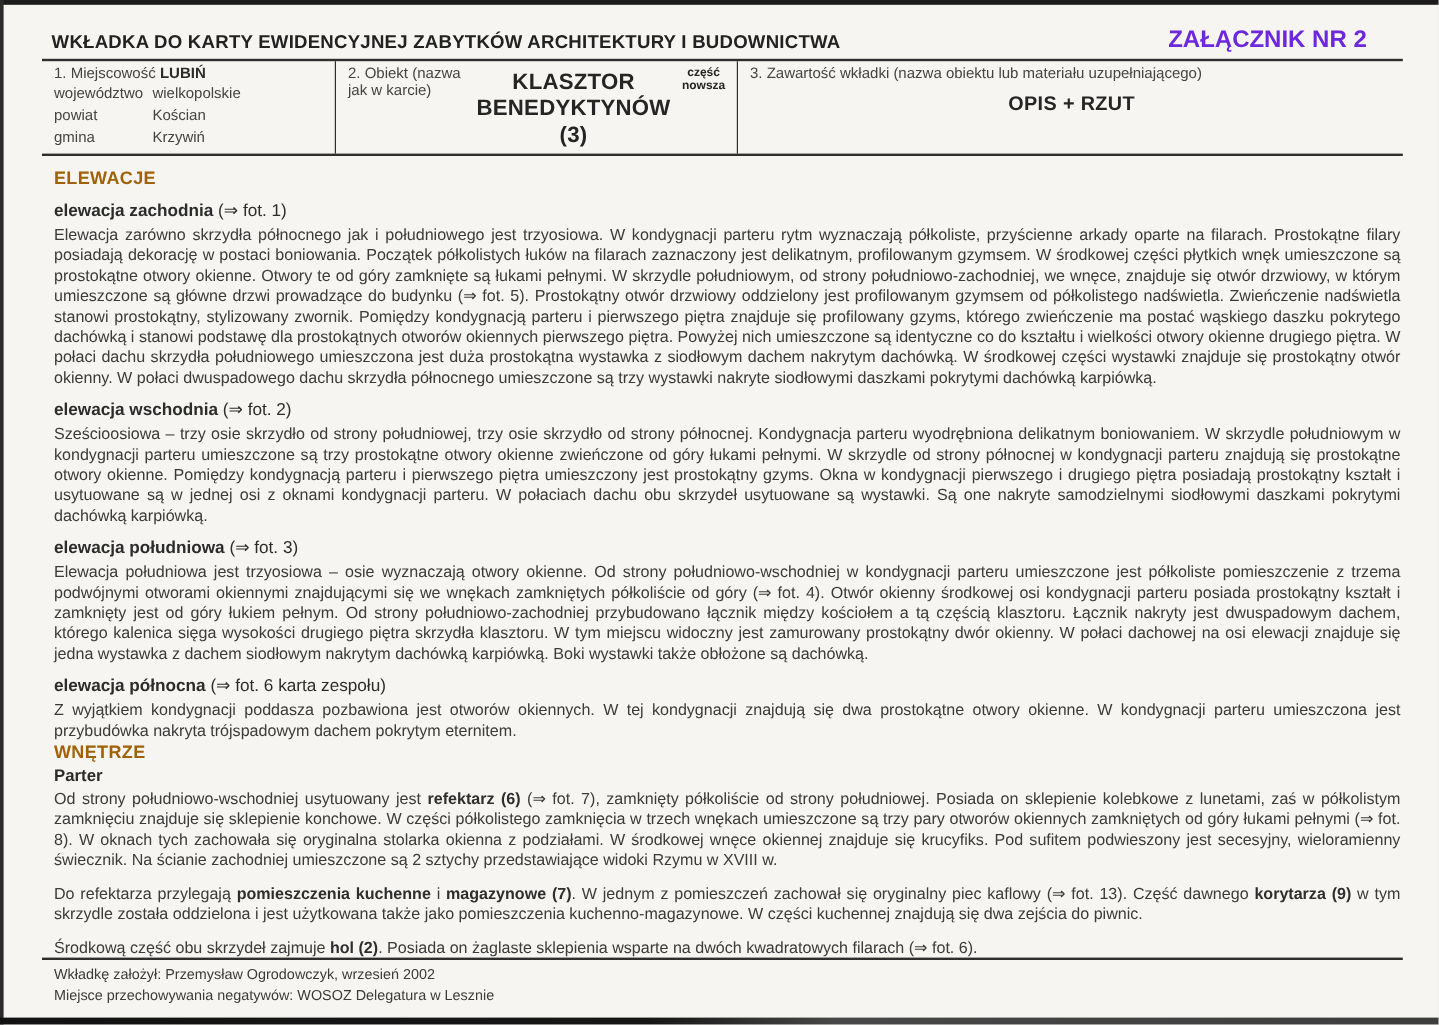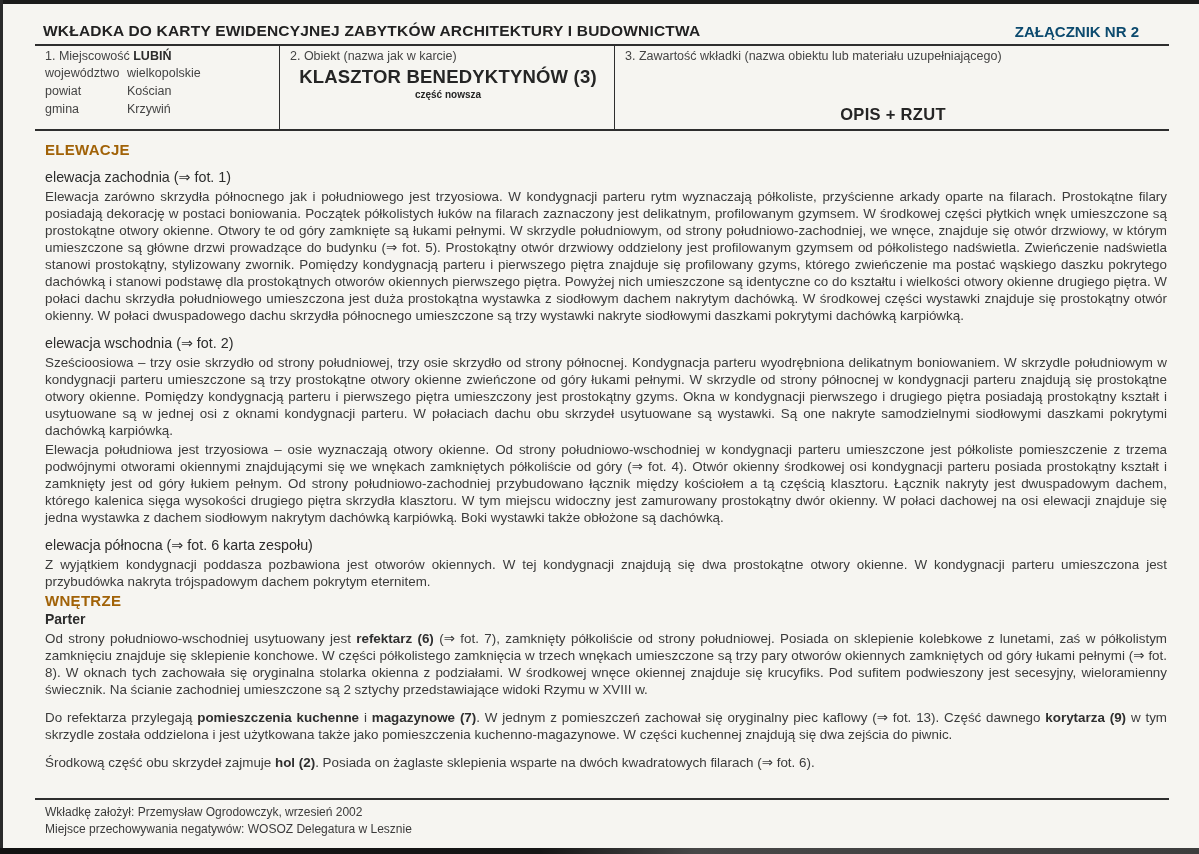--- a/index.html
+++ b/index.html
@@ -8,35 +8,35 @@
     background:#f6f5f1;color:#3a3a3a;
     font-family:"Liberation Sans","DejaVu Sans",sans-serif;
   }
   .edge-top{position:absolute;top:0;left:0;right:0;height:4px;background:#1b1b1b;}
   .edge-left{position:absolute;top:0;left:0;bottom:0;width:3px;background:#2b2b2b;}
   .edge-bottom{position:absolute;left:0;right:0;bottom:0;height:6px;
     background:linear-gradient(90deg,#121212 0%,#161616 45%,#474747 58%,#3d3d3d 100%);}
   .content{position:absolute;left:35px;right:30px;top:22px;}
   .hdr{display:flex;justify-content:space-between;align-items:flex-end;padding:0 2px 4px 8px;}
   .hdr-title{font-weight:bold;font-size:15.5px;letter-spacing:.2px;color:#222;}
-  .hdr-annex{font-weight:bold;font-size:15px;color:#0c4a6e;padding-right:28px;white-space:nowrap;}
+  .hdr-annex{font-weight:bold;font-size:20px;color:#6d28d9;padding-right:28px;white-space:nowrap;}
   .info-table{display:flex;border-top:2px solid #2e2e2e;border-bottom:2px solid #2e2e2e;min-height:64px;}
   .cell{padding:3px 8px 5px 10px;font-size:12.5px;color:#444;}
   .cell-1{width:226px;}
-  .cell-2{width:316px;border-left:1.5px solid #2e2e2e;display:flex;flex-direction:column;}
-  .cell-3{flex:1;border-left:1.5px solid #2e2e2e;display:flex;flex-direction:column;gap:32px;}
+  .cell-2{width:316px;border-left:1.5px solid #2e2e2e;display:flex;flex-direction:row;}
+  .cell-3{flex:1;border-left:1.5px solid #2e2e2e;display:flex;flex-direction:column;}
   .cell b{color:#2c2c2c;}
   .kv{display:grid;grid-template-columns:82px auto;margin-top:3px;line-height:15px;}
   .obj-title{font-weight:bold;font-size:18.5px;text-align:center;color:#252525;margin-top:3px;letter-spacing:.2px;}
   .obj-sub{font-weight:bold;font-size:10px;text-align:center;color:#252525;margin-top:1px;}
   .c3-val{font-weight:bold;font-size:16.5px;text-align:center;color:#252525;margin-top:10px;letter-spacing:.3px;}
   .main{padding:8px 2px 0 10px;font-size:13.4px;line-height:17px;text-align:justify;color:#3b3b3b;}
   .main h1{font-size:15px;margin:2px 0 2px;color:#a16207;letter-spacing:.3px;text-align:left;}
   .main h2{font-size:14.3px;font-weight:normal;margin:11px 0 2px;color:#2c2c2c;text-align:left;}
-  .main h2 .b{font-weight:normal;}
+  .main h2 .b{font-weight:bold;}
   .main h3{font-size:14px;margin:1px 0 2px;color:#2c2c2c;text-align:left;}
   .main p{margin:0 0 2px;}
   .main p .b{font-weight:bold;color:#2e2e2e;}
   .main p.gap{margin-top:11px;}
   .footer{position:absolute;left:35px;right:30px;bottom:16px;
     border-top:2px solid #2e2e2e;padding:4px 0 0 10px;font-size:12px;line-height:17px;color:#3b3b3b;}
 </style>
 </head>
 <body>
 
@@ -83,20 +83,21 @@
 
     <div class="main">
       <h1>ELEWACJE</h1>
 
       <h2><span class="b">elewacja zachodnia </span><span>(⇒ fot. 1)</span></h2>
       <p><span>Elewacja zarówno skrzydła północnego jak i południowego jest trzyosiowa. W kondygnacji parteru rytm wyznaczają półkoliste, przyścienne arkady oparte na filarach. Prostokątne filary posiadają dekorację w postaci boniowania. Początek półkolistych łuków na filarach zaznaczony jest delikatnym, profilowanym gzymsem. W środkowej części płytkich wnęk umieszczone są prostokątne otwory okienne. Otwory te od góry zamknięte są łukami pełnymi. W skrzydle południowym, od strony południowo-zachodniej, we wnęce, znajduje się otwór drzwiowy, w którym umieszczone są główne drzwi prowadzące do budynku (⇒ fot. 5). Prostokątny otwór drzwiowy oddzielony jest profilowanym gzymsem od półkolistego nadświetla. Zwieńczenie nadświetla stanowi prostokątny, stylizowany zwornik. Pomiędzy kondygnacją parteru i pierwszego piętra znajduje się profilowany gzyms, którego zwieńczenie ma postać wąskiego daszku pokrytego dachówką i stanowi podstawę dla prostokątnych otworów okiennych pierwszego piętra. Powyżej nich umieszczone są identyczne co do kształtu i wielkości otwory okienne drugiego piętra. W połaci dachu skrzydła południowego umieszczona jest duża prostokątna wystawka z siodłowym dachem nakrytym dachówką. W środkowej części wystawki znajduje się prostokątny otwór okienny. W połaci dwuspadowego dachu skrzydła północnego umieszczone są trzy wystawki nakryte siodłowymi daszkami pokrytymi dachówką karpiówką.</span></p>
 
       <h2><span class="b">elewacja wschodnia </span><span>(⇒ fot. 2)</span></h2>
       <p><span>Sześcioosiowa – trzy osie skrzydło od strony południowej, trzy osie skrzydło od strony północnej. Kondygnacja parteru wyodrębniona delikatnym boniowaniem. W skrzydle południowym w kondygnacji parteru umieszczone są trzy prostokątne otwory okienne zwieńczone od góry łukami pełnymi. W skrzydle od strony północnej w kondygnacji parteru znajdują się prostokątne otwory okienne. Pomiędzy kondygnacją parteru i pierwszego piętra umieszczony jest prostokątny gzyms. Okna w kondygnacji pierwszego i drugiego piętra posiadają prostokątny kształt i usytuowane są w jednej osi z oknami kondygnacji parteru. W połaciach dachu obu skrzydeł usytuowane są wystawki. Są one nakryte samodzielnymi siodłowymi daszkami pokrytymi dachówką karpiówką.</span></p>
 
+      <h2><span class="b">elewacja południowa </span><span>(⇒ fot. 3)</span></h2>
       <p><span>Elewacja południowa jest trzyosiowa – osie wyznaczają otwory okienne. Od strony południowo-wschodniej w kondygnacji parteru umieszczone jest półkoliste pomieszczenie z trzema podwójnymi otworami okiennymi znajdującymi się we wnękach zamkniętych półkoliście od góry (⇒ fot. 4). Otwór okienny środkowej osi kondygnacji parteru posiada prostokątny kształt i zamknięty jest od góry łukiem pełnym. Od strony południowo-zachodniej przybudowano łącznik między kościołem a tą częścią klasztoru. Łącznik nakryty jest dwuspadowym dachem, którego kalenica sięga wysokości drugiego piętra skrzydła klasztoru. W tym miejscu widoczny jest zamurowany prostokątny dwór okienny. W połaci dachowej na osi elewacji znajduje się jedna wystawka z dachem siodłowym nakrytym dachówką karpiówką. Boki wystawki także obłożone są dachówką.</span></p>
 
       <h2><span class="b">elewacja północna </span><span>(⇒ fot. 6 karta zespołu)</span></h2>
       <p><span>Z wyjątkiem kondygnacji poddasza pozbawiona jest otworów okiennych. W tej kondygnacji znajdują się dwa prostokątne otwory okienne. W kondygnacji parteru umieszczona jest przybudówka nakryta trójspadowym dachem pokrytym eternitem.</span></p>
 
       <h1>WNĘTRZE</h1>
       <h3>Parter</h3>
       <p><span>Od strony południowo-wschodniej usytuowany jest </span><span class="b">refektarz (6)</span><span> (⇒ fot. 7), zamknięty półkoliście od strony południowej. Posiada on sklepienie kolebkowe z lunetami, zaś w półkolistym zamknięciu znajduje się sklepienie konchowe. W części półkolistego zamknięcia w trzech wnękach umieszczone są trzy pary otworów okiennych zamkniętych od góry łukami pełnymi (⇒ fot. 8). W oknach tych zachowała się oryginalna stolarka okienna z podziałami. W środkowej wnęce okiennej znajduje się krucyfiks. Pod sufitem podwieszony jest secesyjny, wieloramienny świecznik. Na ścianie zachodniej umieszczone są 2 sztychy przedstawiające widoki Rzymu w XVIII w.</span></p>
       <p class="gap"><span>Do refektarza przylegają </span><span class="b">pomieszczenia kuchenne</span><span> i </span><span class="b">magazynowe (7)</span><span>. W jednym z pomieszczeń zachował się oryginalny piec kaflowy (⇒ fot. 13). Część dawnego </span><span class="b">korytarza (9)</span><span> w tym skrzydle została oddzielona i jest użytkowana także jako pomieszczenia kuchenno-magazynowe. W części kuchennej znajdują się dwa zejścia do piwnic.</span></p>
       <p class="gap"><span>Środkową część obu skrzydeł zajmuje </span><span class="b">hol (2)</span><span>. Posiada on żaglaste sklepienia wsparte na dwóch kwadratowych filarach (⇒ fot. 6).</span></p>

